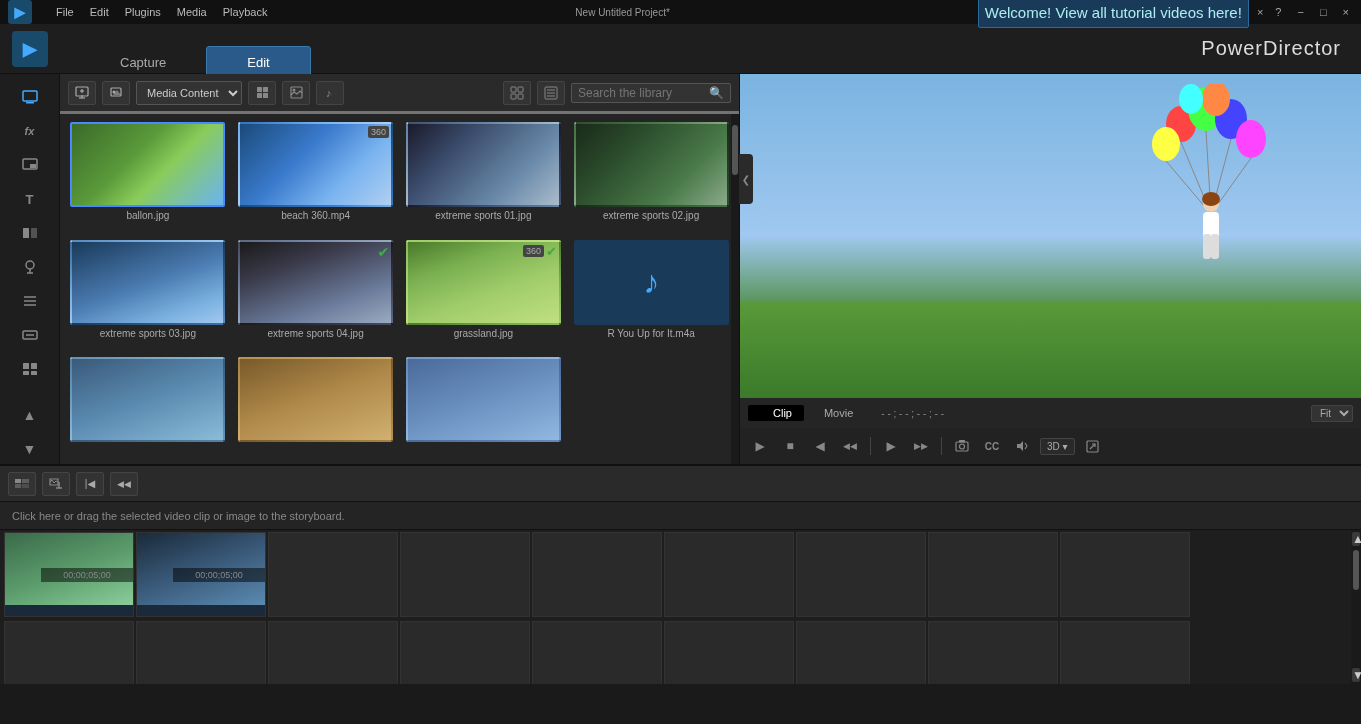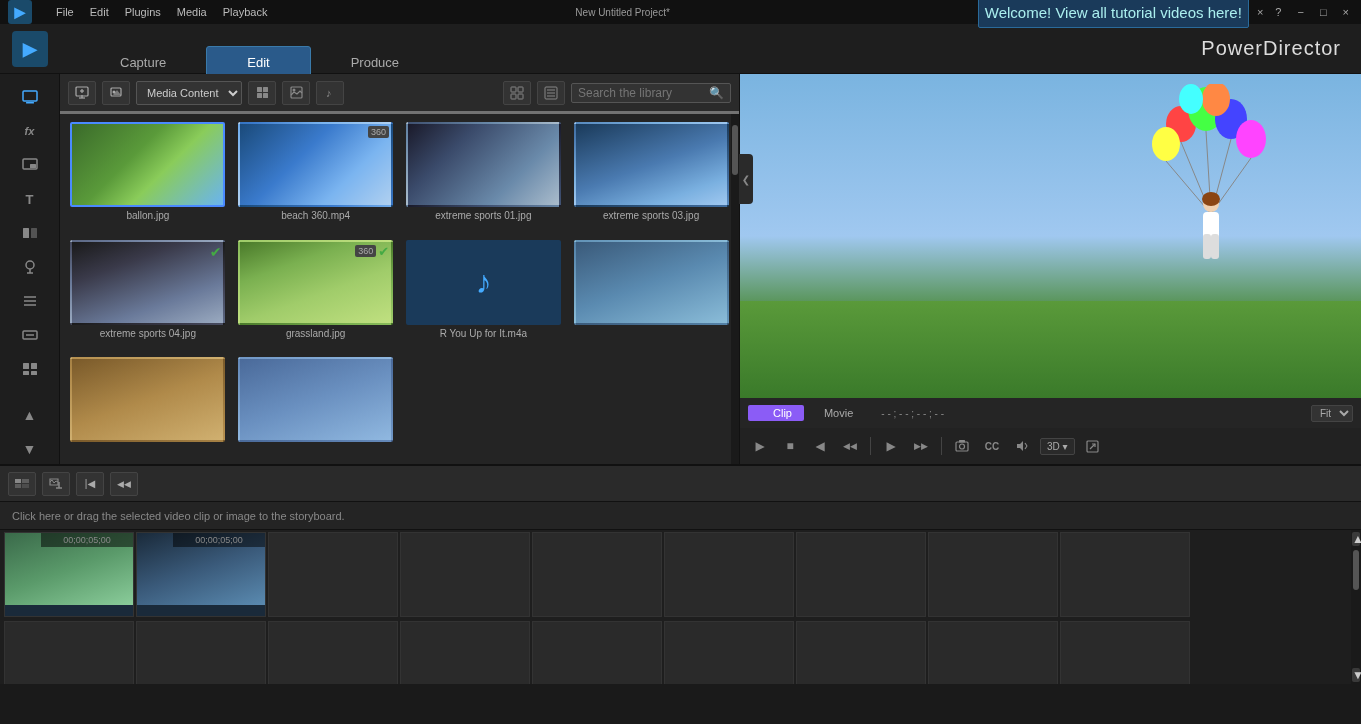--- a/index.html
+++ b/index.html
@@ -52,35 +52,35 @@
     .badge-check { position: absolute; top: 2px; right: 2px; color: #4a4; font-size: 14px; }
     .badge-360-check { position: absolute; top: 2px; right: 2px; display: flex; gap: 2px; align-items: center; }
     .music-thumb { background: #1a3a5a; display: flex; align-items: center; justify-content: center; }
     .music-note { font-size: 32px; color: #4af; }
 
     
     #preview-panel { flex: 1; background: #1e1e1e; display: flex; flex-direction: column; }
     #preview-video { flex: 1; background: #000; display: flex; align-items: center; justify-content: center; overflow: hidden; }
     #preview-controls { height: 30px; background: #252525; display: flex; align-items: center; padding: 0 8px; gap: 8px; }
     .preview-tab { padding: 2px 12px; color: #aaa; cursor: pointer; font-size: 11px; border-radius: 2px; }
-    .preview-tab.active { background: #8b5cf6; color: #fff; padding-left: 25px; }
+    .preview-tab.active { background: #000000; color: #fff; padding-left: 25px; }
     #timecode { color: #888; font-size: 10px; margin: 0 8px; }
     .fit-select { background: #333; border: 1px solid #444; color: #aaa; font-size: 10px; padding: 1px 4px; border-radius: 2px; cursor: pointer; }
     #transport { height: 36px; background: #222; display: flex; align-items: center; padding: 0 8px; gap: 6px; }
     .transport-btn { width: 24px; height: 24px; display: flex; align-items: center; justify-content: center; color: #888; cursor: pointer; border-radius: 2px; font-size: 12px; }
     .transport-sep { width: 1px; height: 18px; background: #444; margin: 0 2px; }
     .threed-btn { background: #2a2a2a; border: 1px solid #444; color: #aaa; font-size: 10px; padding: 2px 6px; border-radius: 2px; cursor: pointer; }
 
     
     #bottom-area { height: 220px; background: #1e1e1e; border-top: 2px solid #111; display: flex; flex-direction: column; }
     #storyboard-toolbar { height: 36px; background: #2a2a2a; display: flex; align-items: center; gap: 6px; padding: 0 8px; border-bottom: 1px solid #111; }
     .story-btn { width: 28px; height: 24px; background: #333; border: 1px solid #444; color: #aaa; display: flex; align-items: center; justify-content: center; cursor: pointer; border-radius: 2px; font-size: 11px; }
     #storyboard-hint { height: 28px; background: #242424; display: flex; align-items: center; padding: 0 12px; border-bottom: 1px solid #111; color: #888; font-size: 11px; }
     .story-track { display: flex; gap: 2px; padding: 2px 4px; }
-    .story-cell { width: 130px; height: 85px; background: #2a2a2a; border: 1px solid #333; flex-shrink: 0; cursor: pointer; overflow: hidden; position: relative; display: flex; flex-direction: column; align-items: center; justify-content: flex-start; padding-left: 36px; }
+    .story-cell { width: 130px; height: 85px; background: #2a2a2a; border: 1px solid #333; flex-shrink: 0; cursor: pointer; overflow: hidden; position: relative; display: flex; flex-direction: column; align-items: center; justify-content: center; padding-left: 36px; }
     .story-cell.filled { background: #1a2a3a; }
     .story-cell-label { font-size: 9px; color: #888; padding: 2px; text-align: center; width: 100%; background: rgba(0,0,0,0.5); }
 
     
     .thumb-balloon { background: linear-gradient(135deg, #3a6a2a 0%, #5a9a3a 40%, #8acc5a 60%, #6ab4f0 100%); }
     .thumb-beach { background: linear-gradient(135deg, #1a4a7a 0%, #3a7acc 40%, #7ab4f0 70%, #b0d0f0 100%); }
     .thumb-extreme01 { background: linear-gradient(135deg, #1a1a2a 0%, #3a4a6a 30%, #6a8aaa 70%, #aabccc 100%); }
     .thumb-extreme02 { background: linear-gradient(135deg, #1a2a1a 0%, #2a4a2a 30%, #4a7a4a 70%, #8aaa8a 100%); }
     .thumb-extreme03 { background: linear-gradient(160deg, #1a3a5a 0%, #4a7ab0 50%, #7ab0e0 80%, #a0c8f0 100%); }
     .thumb-extreme04 { background: linear-gradient(160deg, #1a1a1a 0%, #3a3a4a 30%, #6a7a9a 70%, #9aaac0 100%); }
@@ -117,21 +117,20 @@
   </div>
 </div>
 
 <div id="topnav">
   <div id="logo-area">
     <div id="logo-icon">▶</div>
   </div>
   <div id="nav-tabs">
     <div class="nav-tab">Capture</div>
     <div class="nav-tab active">Edit</div>
-    <div class="nav-tab">Produce</div>
   </div>
   <div id="app-title">PowerDirector</div>
 </div>
 
 <div id="main" style="height:390px;">
 
   <div id="sidebar">
     <div class="sidebar-btn active" title="Media Room">
       <svg width="16" height="16" viewBox="0 0 16 16">
           <rect x="1" y="2" width="14" height="10" rx="1" fill="none" stroke="#4af" stroke-width="1.5"></rect>
@@ -266,20 +265,25 @@
       <div class="media-item">
         <div class="media-thumb thumb-beach">
           <div class="badge-360">360</div>
         </div>
         <div class="media-label">beach 360.mp4</div>
       </div>
       <div class="media-item">
         <div class="media-thumb thumb-extreme01">
         </div>
         <div class="media-label">extreme sports 01.jpg</div>
+      </div>
+      <div class="media-item">
+        <div class="media-thumb thumb-extreme02">
+        </div>
+        <div class="media-label">extreme sports 02.jpg</div>
       </div>
 
       <div class="media-item">
         <div class="media-thumb thumb-extreme03">
         </div>
         <div class="media-label">extreme sports 03.jpg</div>
       </div>
       <div class="media-item">
         <div class="media-thumb thumb-extreme04">
           <div class="badge-check">✔</div>

